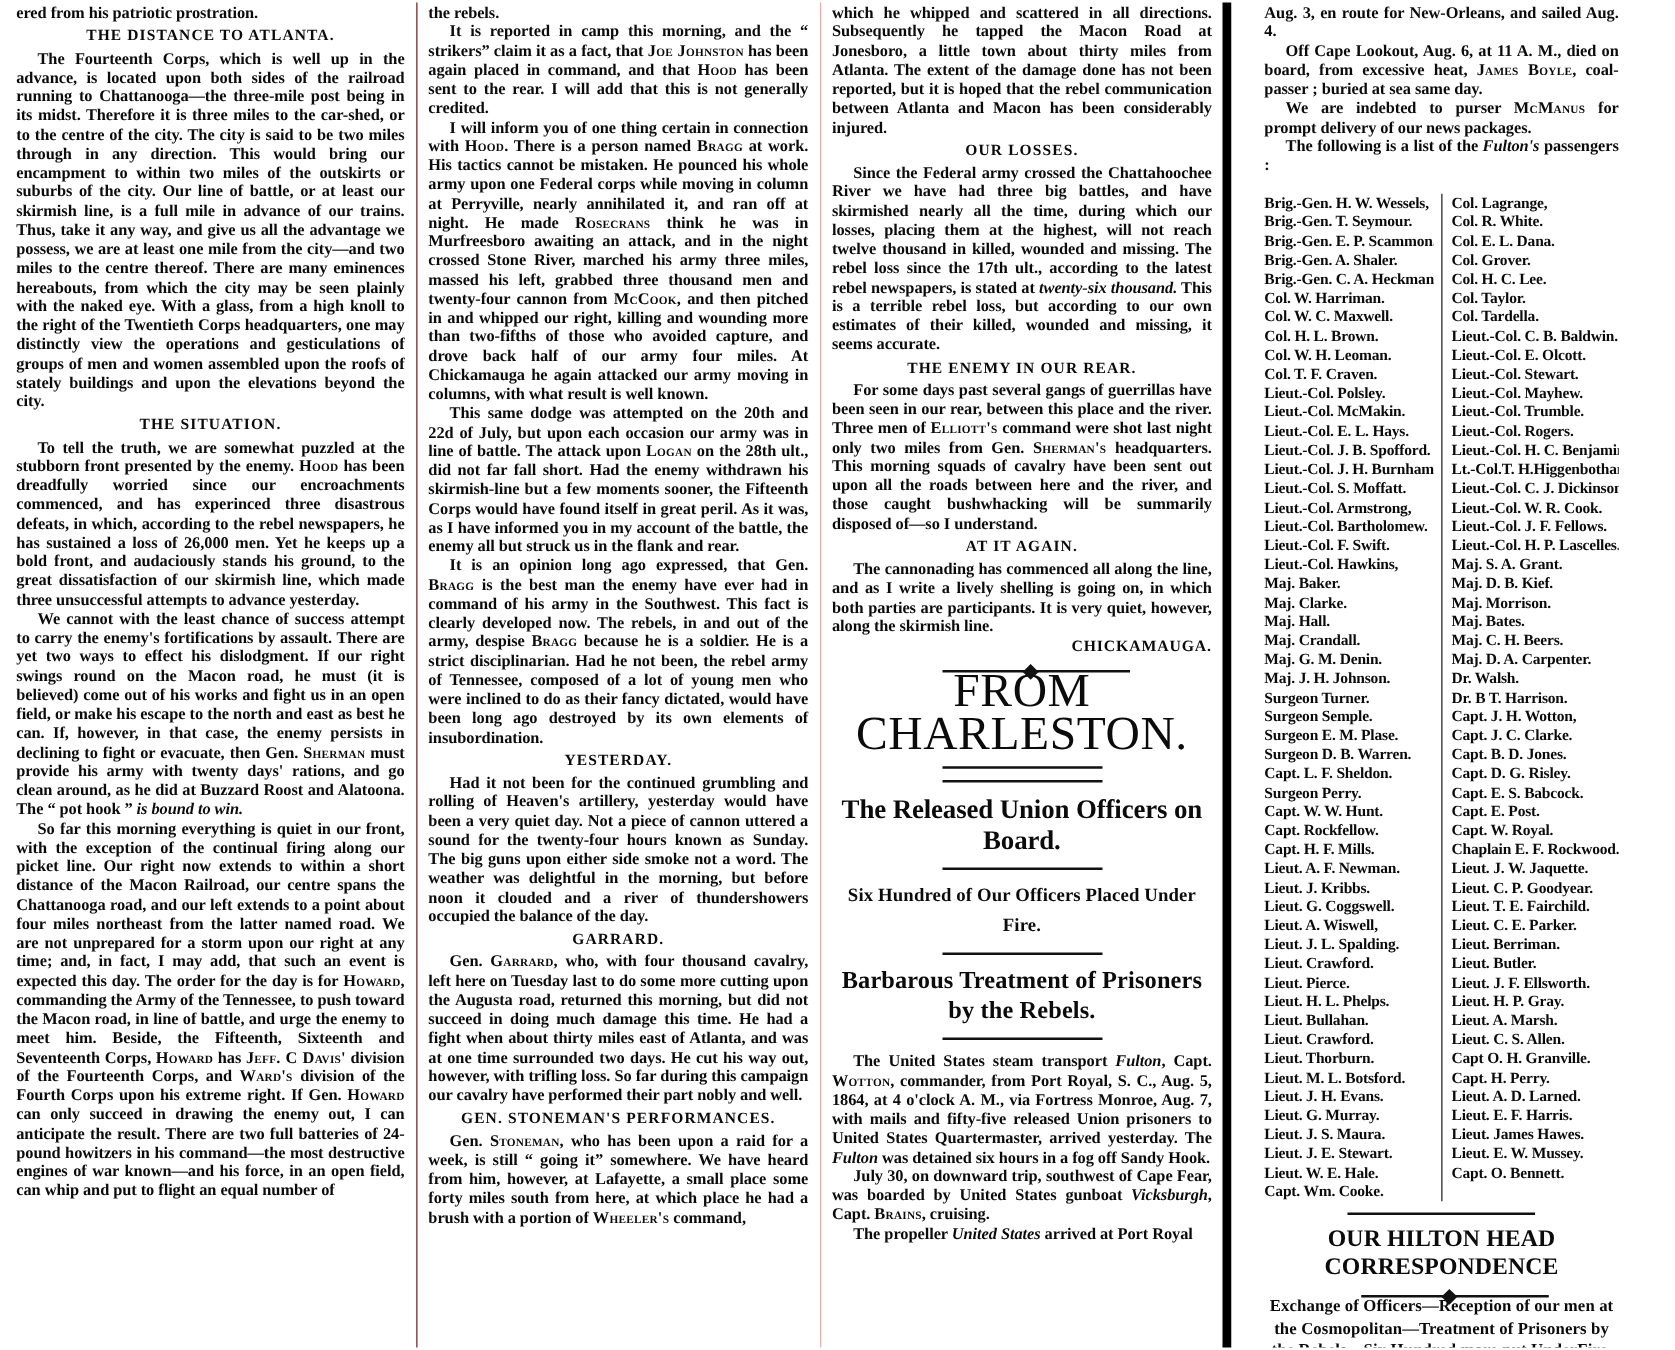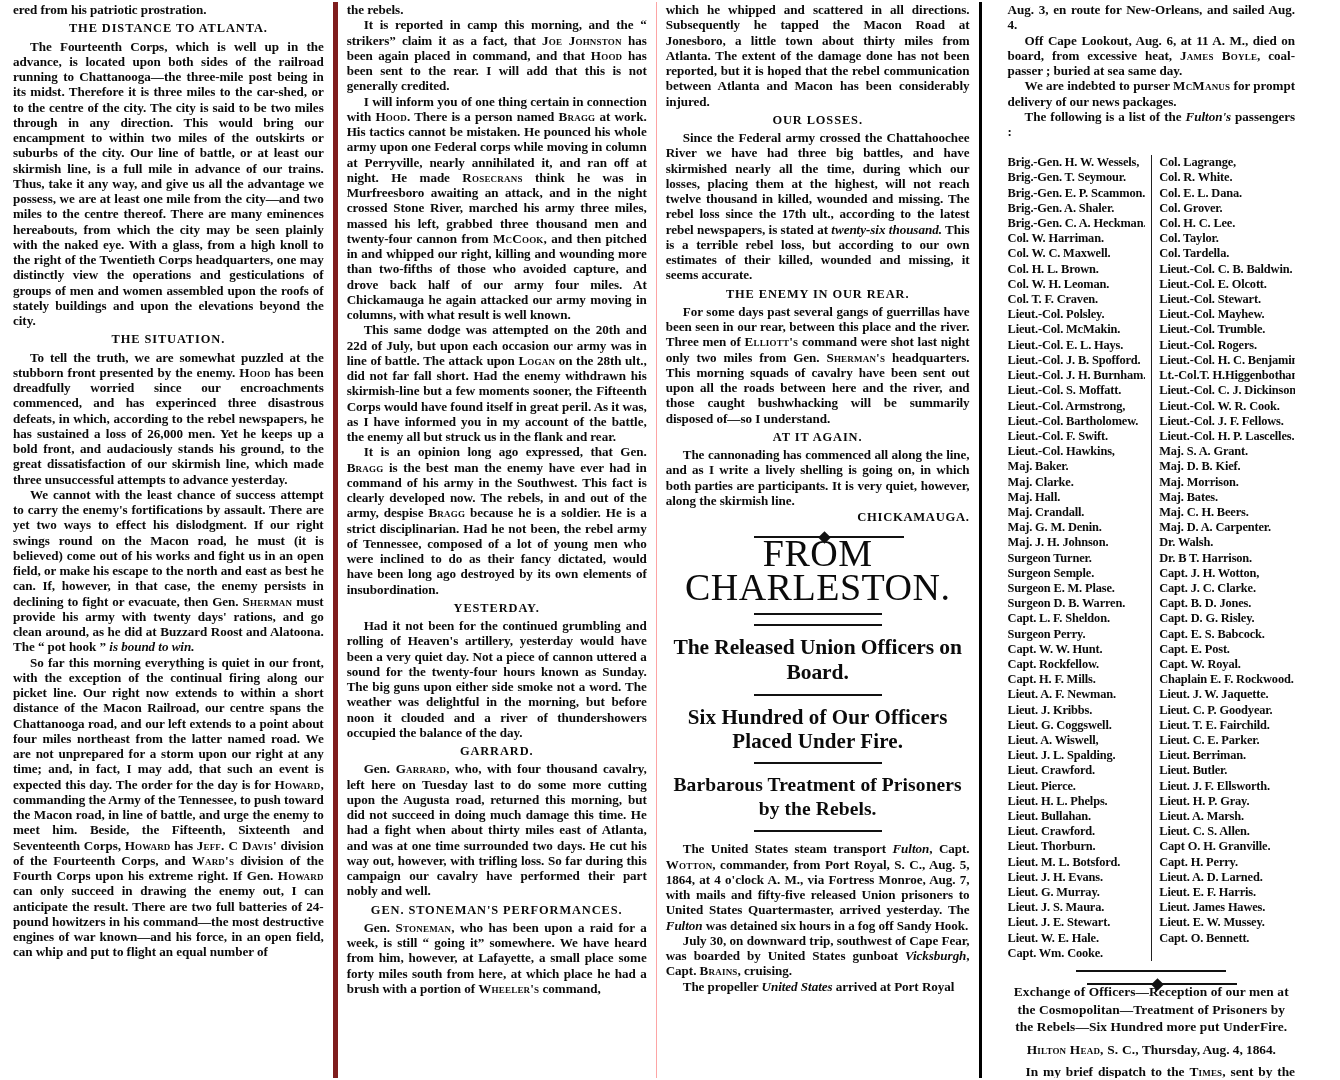--- a/index.html
+++ b/index.html
@@ -25,23 +25,23 @@
     gap: 0;
   }
   .col {
     position: relative;
     box-sizing: border-box;
     height: 1076px;
     overflow: hidden;
     padding: 0 9px;
   }
   .col-1 { width: 338px; }
-  .col-2 { width: 332px; border-left: 5px solid #7f1d1d; font-family: Liberation Serif, serif; }
+  .col-2 { width: 332px; border-left: 1px solid #7f1d1d; font-family: Liberation Serif, serif; }
   .col-3 { width: 332px; border-left: 1px solid #fca5a5; }
-  .col-4 { width: 334px; border-left: 3px solid #000000; padding-left: 26px; }
+  .col-4 { width: 334px; border-left: 7px solid #000000; padding-left: 26px; }
 
   p, .hd, .dateline, .sig {
     margin: 0;
     font-size: 13.1px;
     line-height: 15.25px;
     text-align: justify;
     text-justify: inter-word;
     letter-spacing: -0.05px;
     font-weight: 700;
     -webkit-font-smoothing: none;
@@ -135,21 +135,21 @@
   }
   .deck3 {
     text-align: center;
     font-size: 21.5px;
     line-height: 25px;
     letter-spacing: -0.1px;
     font-weight: 700;
   }
   .deck4 {
     text-align: center;
-    font-size: 21px;
+    font-size: 15px;
     line-height: 24px;
     letter-spacing: 0.1px;
     font-weight: 700;
   }
   .deck5 {
     text-align: center;
     font-size: 19.5px;
     line-height: 24px;
     letter-spacing: 0.1px;
     font-weight: 700;
@@ -381,20 +381,21 @@
           <div class="pname">Capt. H. Perry.</div>
           <div class="pname">Lieut. A. D. Larned.</div>
           <div class="pname">Lieut. E. F. Harris.</div>
           <div class="pname">Lieut. James Hawes.</div>
           <div class="pname">Lieut. E. W. Mussey.</div>
           <div class="pname">Capt. O. Bennett.</div>
         </div>
     </div>
 
     <div class="rule wide"></div>
+    <div class="deck-hh">OUR HILTON HEAD CORRESPONDENCE</div>
     <div class="rule dia"></div>
     <div class="subdeck-hh">Exchange of Officers—Reception of our men at the Cosmopolitan—Treatment of Prisoners by the Rebels—Six Hundred more put UnderFire.</div>
 
     <div class="hh-body">
       <p class="dateline"><span class="sc">Hilton Head, S. C.,</span><span> Thursday, Aug. 4, 1864.</span></p>
       <p class="body"><span>In my brief dispatch to the </span><span class="sc">Times</span><span>, sent by the steamer </span></p>
     </div>
   </div>
 
 </div>

